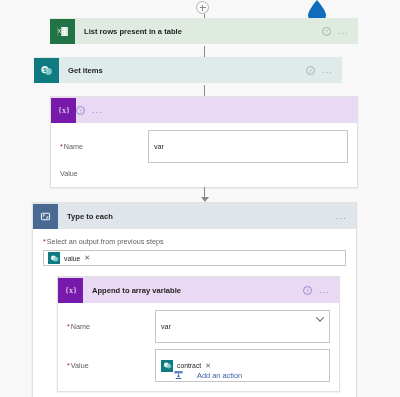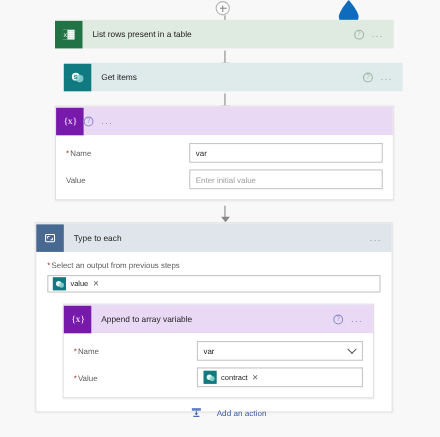--- a/index.html
+++ b/index.html
@@ -101,20 +101,21 @@
     align-items: center;
     justify-content: center;
   }
   .card-title {
     flex: 1 1 auto;
     padding-left: 9px;
     font-size: 7.6px;
     color: #201f1e;
     white-space: nowrap;
     overflow: hidden;
+    font-weight: bold;
   }
   .hdr-actions {
     display: flex;
     align-items: center;
     gap: 7px;
     padding-right: 9px;
     flex: 0 0 auto;
   }
   .help-icon {
     width: 9px;
@@ -147,42 +148,42 @@
 
   
   .card-body {
     padding: 7px 9px 9px 9px;
     background: #ffffff;
   }
   .form-row {
     display: flex;
     align-items: center;
     margin-bottom: 6px;
+    gap: 16px;
   }
   .form-row:last-child { margin-bottom: 0; }
   .form-label {
     flex: 0 0 72px;
     font-size: 7.2px;
     color: #605e5c;
     white-space: nowrap;
   }
   .req { color: #a4262c; margin-right: 1px; }
   .field {
     flex: 1 1 auto;
-    height: 18px;
+    height: 33px;
     border: 1px solid #c8c6c4;
     background: #fff;
     box-sizing: border-box;
     display: flex;
     align-items: center;
     padding: 0 5px;
     font-size: 7.2px;
     color: #201f1e;
     position: relative;
-    margin-left: 40px;
   }
   .field.placeholder { color: #a19f9d; }
   .chevron {
     position: absolute;
     right: 6px;
     top: 5px;
     width: 5px;
     height: 5px;
     border-right: 1.1px solid #605e5c;
     border-bottom: 1.1px solid #605e5c;
@@ -305,21 +306,21 @@
         <div class="ellipsis green">...</div>
       </div>
     </div>
   </div>
 
   <div class="connector" style="top:46px;height:16px;">
     <div class="line" style="height:12px;"></div>
     <div class="head" style="top:11px;"></div>
   </div>
 
-  <div class="card" style="left:58px; top:57px; width:308px; height:27px; border:none; box-shadow:none; background:transparent;">
+  <div class="card" style="left:34px; top:57px; width:308px; height:27px; border:none; box-shadow:none; background:transparent;">
     <div class="card-header hdr-teal">
       <div class="card-icon" style="background:#0f7b80;">
         <svg viewBox="0 0 16 16" width="13" height="13" aria-hidden="true">
           <circle cx="6" cy="7" r="4.4" fill="#ffffff" opacity="0.92"></circle>
           <circle cx="10.4" cy="9.2" r="4.2" fill="#8fd4d2" opacity="0.85"></circle>
           <text x="6" y="9.3" font-size="6.4" fill="#0f7b80" text-anchor="middle" font-family="Liberation Sans, sans-serif" font-weight="bold">S</text>
         </svg>
       </div>
       <div class="card-title">Get items</div>
       <div class="hdr-actions">
@@ -351,21 +352,20 @@
       <div class="form-row">
         <div class="form-label">
           <span class="req">*</span><span>Name</span>
         </div>
         <div class="field">var</div>
       </div>
 
 
       <div class="form-row">
         <div class="form-label">Value</div>
-        <div class="field placeholder">Enter initial value</div>
       </div>
 
     </div>
   </div>
 
   <div class="connector" style="top:187px;height:16px;">
     <div class="line" style="height:11px;"></div>
     <div class="head" style="top:10px;"></div>
   </div>
 

